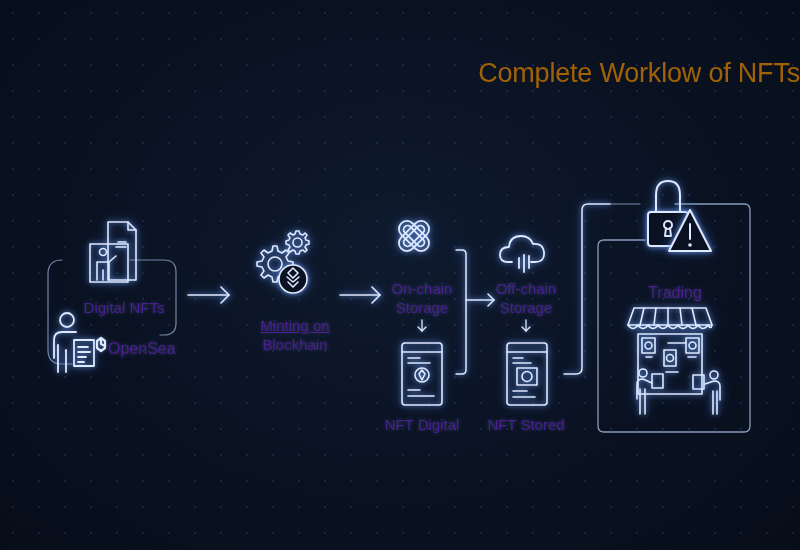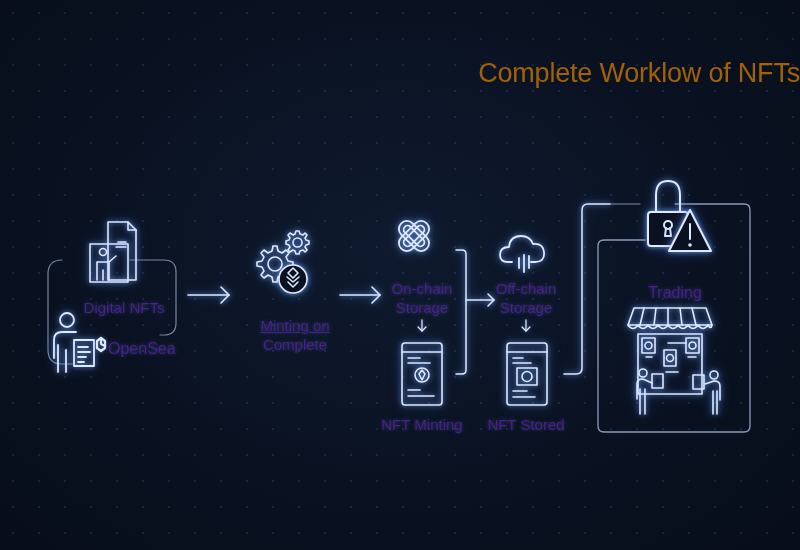--- a/index.html
+++ b/index.html
@@ -202,23 +202,23 @@
     <path d="M720 400 L720 386 Q720 381 714 381 L705 384"></path>
     <path d="M713 391 L713 414 M717 391 L717 414"></path>
     <rect x="693" y="375" width="11" height="14"></rect>
   </g>
 </svg>
 
 <div class="label" style="left:76px; top:298px; width:96px;">Digital NFTs</div>
 <div class="label" style="left:108px; top:339px; font-size:16px;">OpenSea</div>
 
 <div class="label" style="left:240px; top:316px; width:110px;text-decoration:underline;">Minting on</div>
-<div class="label" style="left:240px; top:335px; width:110px;">Complete</div>
+<div class="label" style="left:240px; top:335px; width:110px;">Blockhain</div>
 
 <div class="label" style="left:370px; top:279px; width:104px;">On-chain</div>
 <div class="label" style="left:370px; top:298px; width:104px;">Storage</div>
-<div class="label" style="left:372px; top:415px; width:100px;">NFT Minting</div>
+<div class="label" style="left:372px; top:415px; width:100px;">NFT Digital</div>
 
 <div class="label" style="left:476px; top:279px; width:100px;">Off-chain</div>
 <div class="label" style="left:476px; top:298px; width:100px;">Storage</div>
 <div class="label" style="left:476px; top:415px; width:100px;text-align:center;">NFT Stored</div>
 
 <div class="label" style="left:630px; top:274px; width:90px; font-size:16px;margin-top:9px;">Trading</div>
 
 </body></html>

